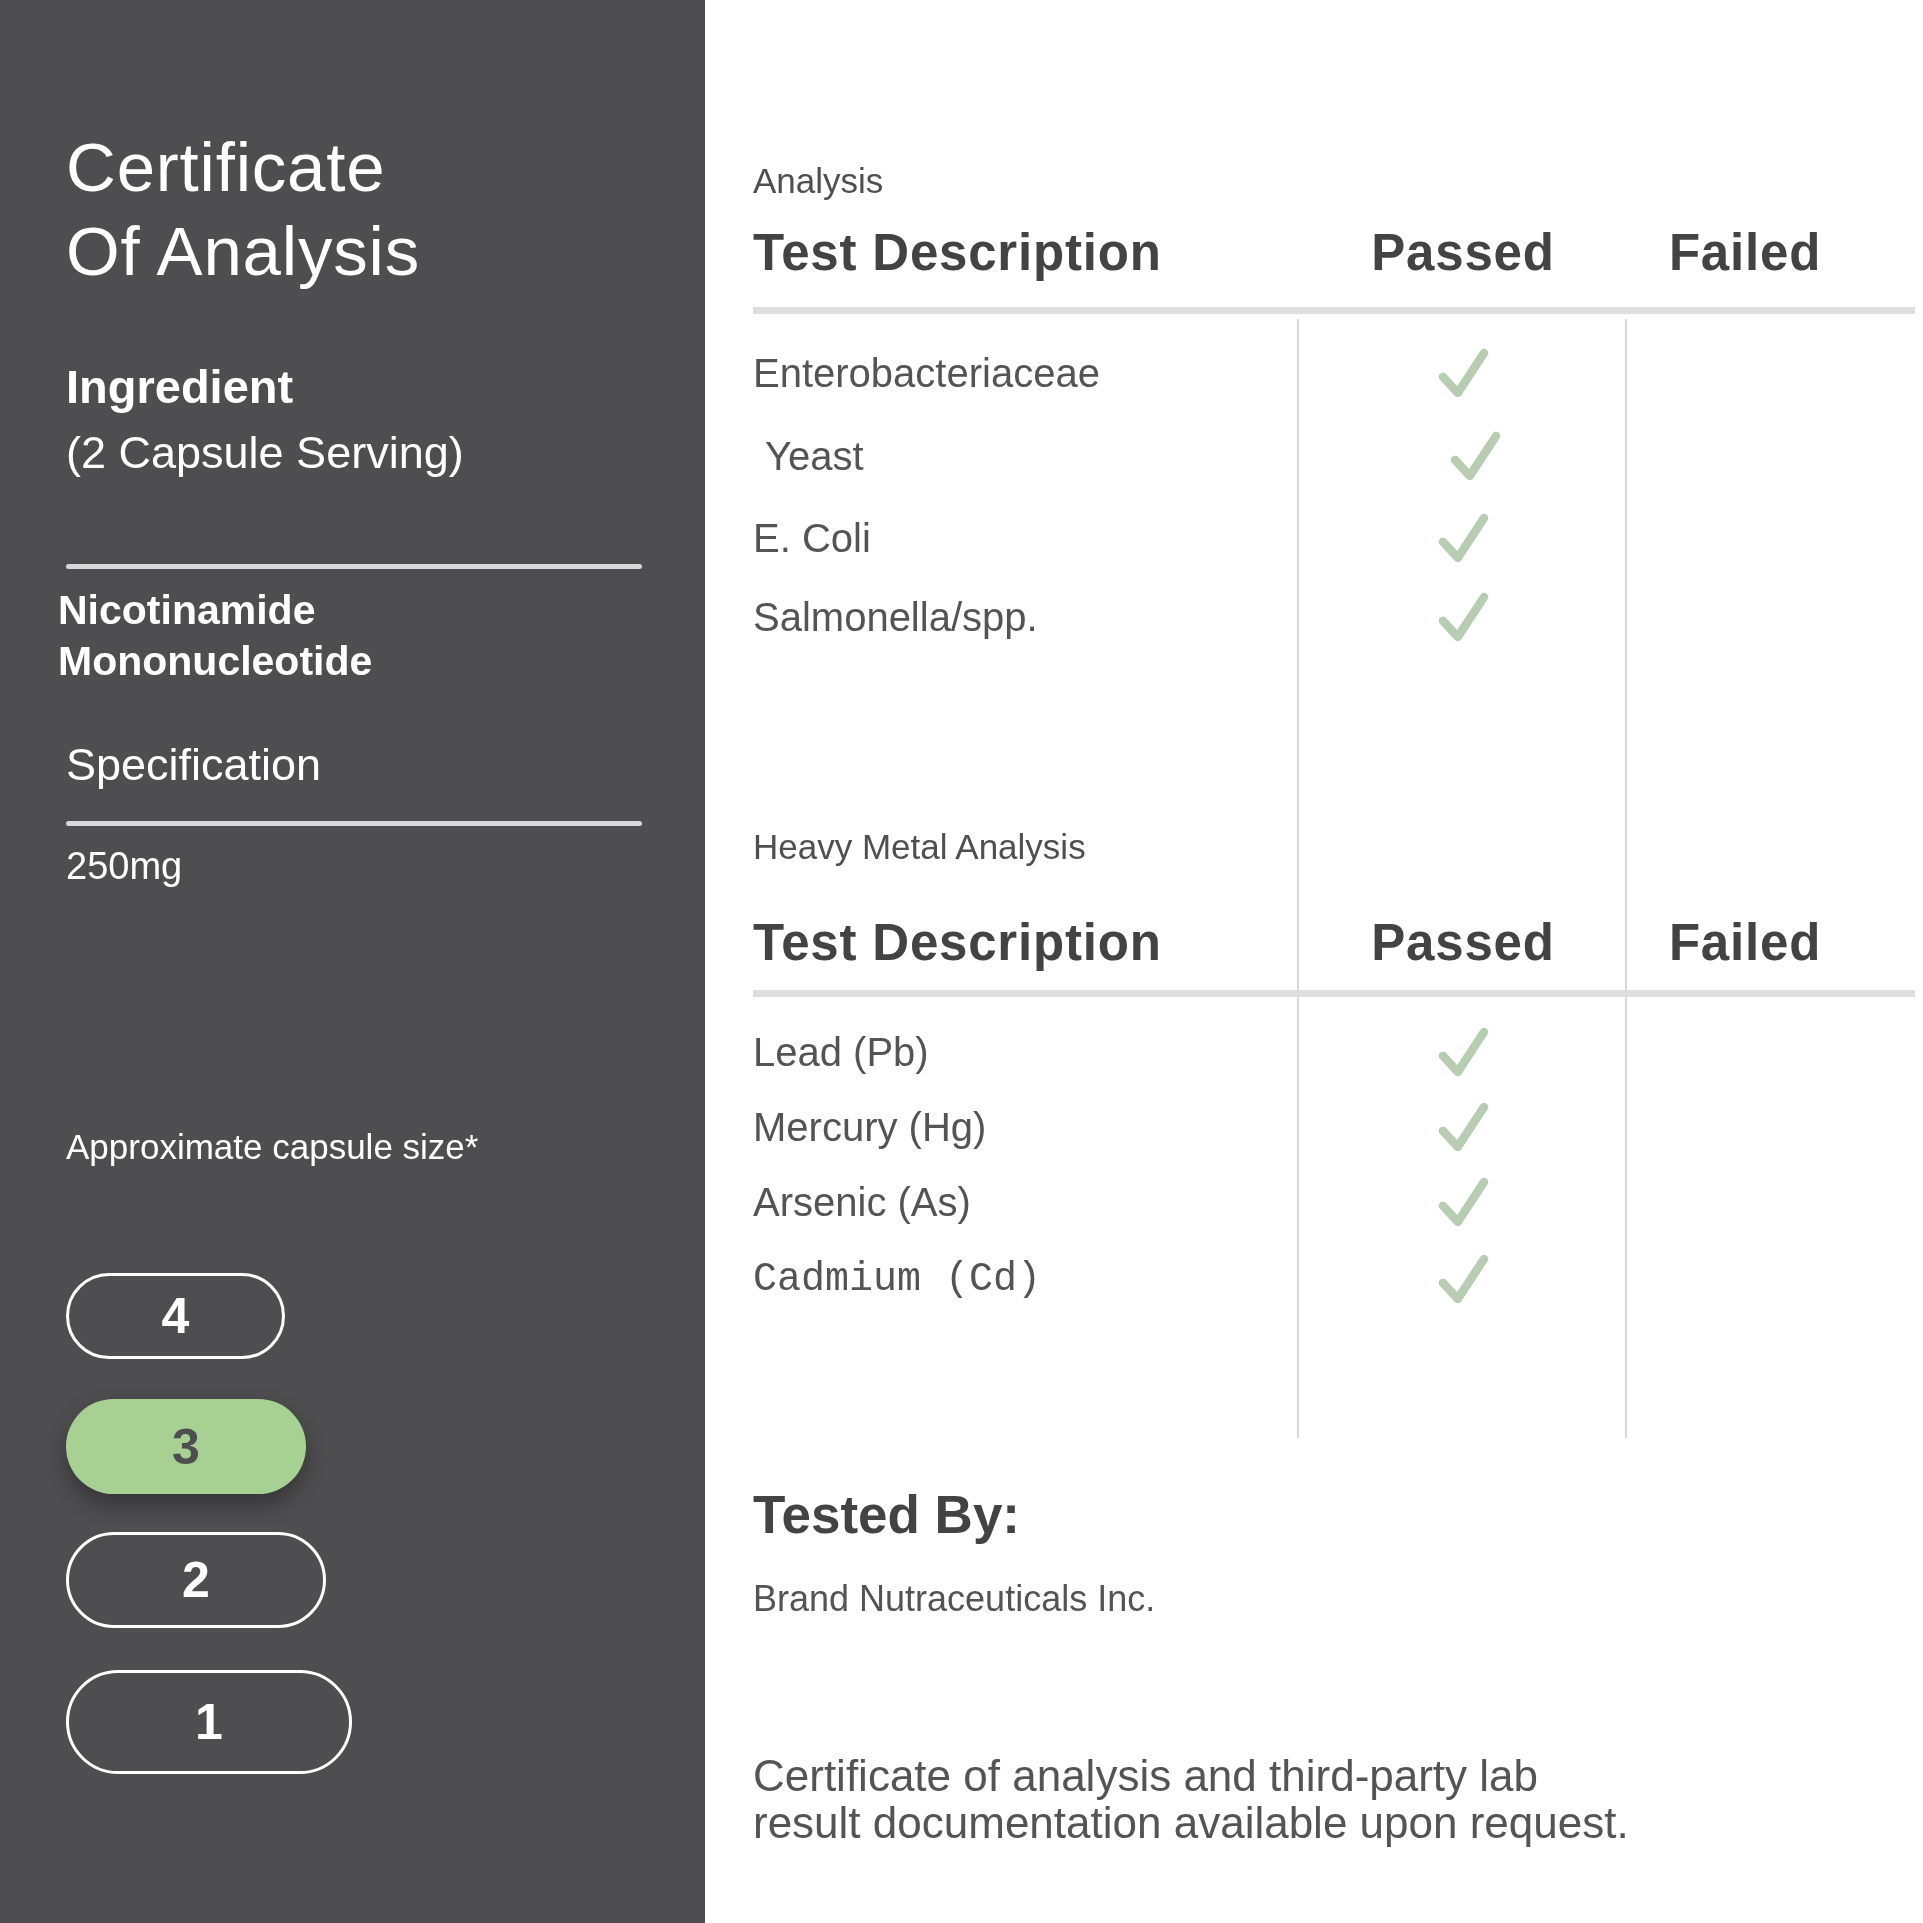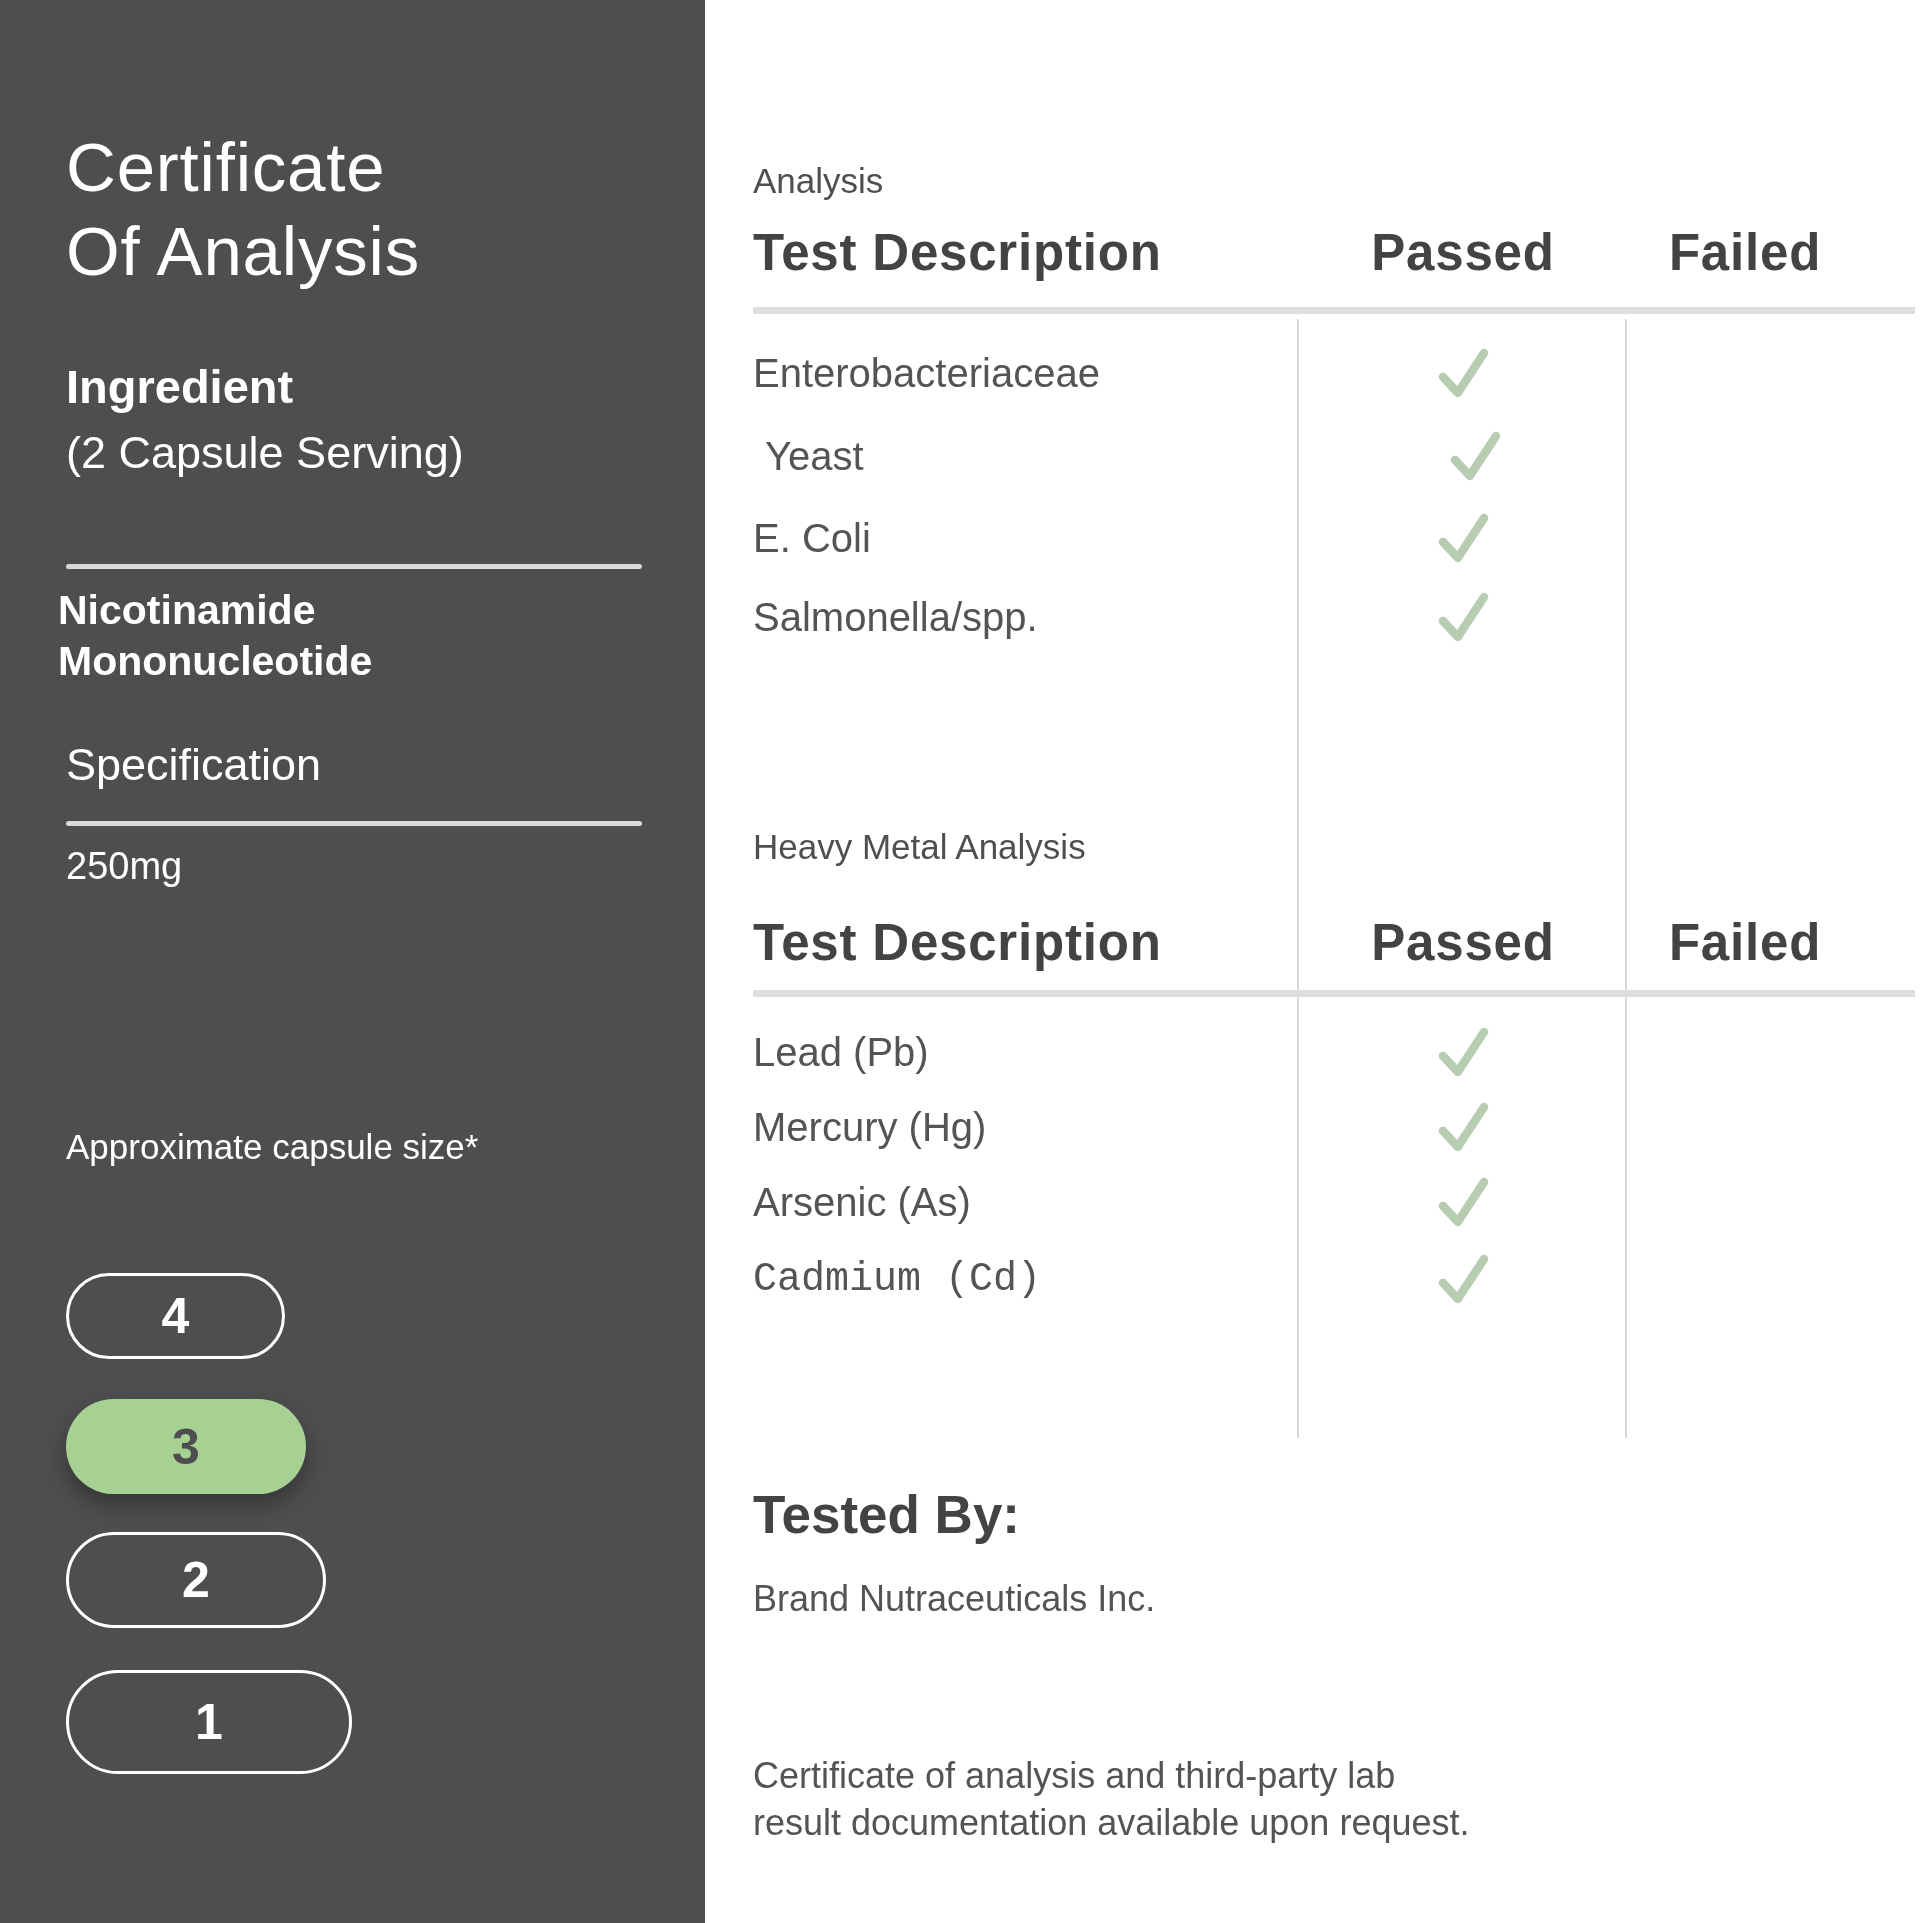--- a/index.html
+++ b/index.html
@@ -63,21 +63,21 @@
   .trow{left:753px;width:1162px;height:83px;display:flex;align-items:center;}
   .tc1{width:546px;font-size:40px;color:var(--body-text);}
   .tc2{width:328px;display:flex;align-items:center;justify-content:center;}
   .tc3{width:286px;}
   .check{width:57px;height:57px;display:block;}
   .check path{stroke:var(--check-green);stroke-width:15;fill:none;stroke-linecap:round;stroke-linejoin:round;}
   .t1-r0{top:332px;} .t1-r1{top:415px;margin-left:12px;} .t1-r2{top:497px;} .t1-r3{top:576px;}
   .t2-r0{top:1011px;} .t2-r1{top:1086px;} .t2-r2{top:1161px;} .t2-r3{top:1238px;font-family:Liberation Mono, monospace;}
   .tested-head{left:753px;top:1484px;font-size:53px;font-weight:700;color:var(--heading-text);}
   .tested-val{left:753px;top:1578px;font-size:36px;color:var(--body-text);}
-  .footnote{left:753px;top:1752px;font-size:36px;line-height:47px;color:var(--body-text);}
+  .footnote{left:753px;top:1752px;font-size:44px;line-height:47px;color:var(--body-text);}
 </style>
 </head>
 <body>
 
 <div class="abs sidebar">
   <div class="abs txt title">
     <div>Certificate</div>
     <div>Of Analysis</div>
   </div>
 

